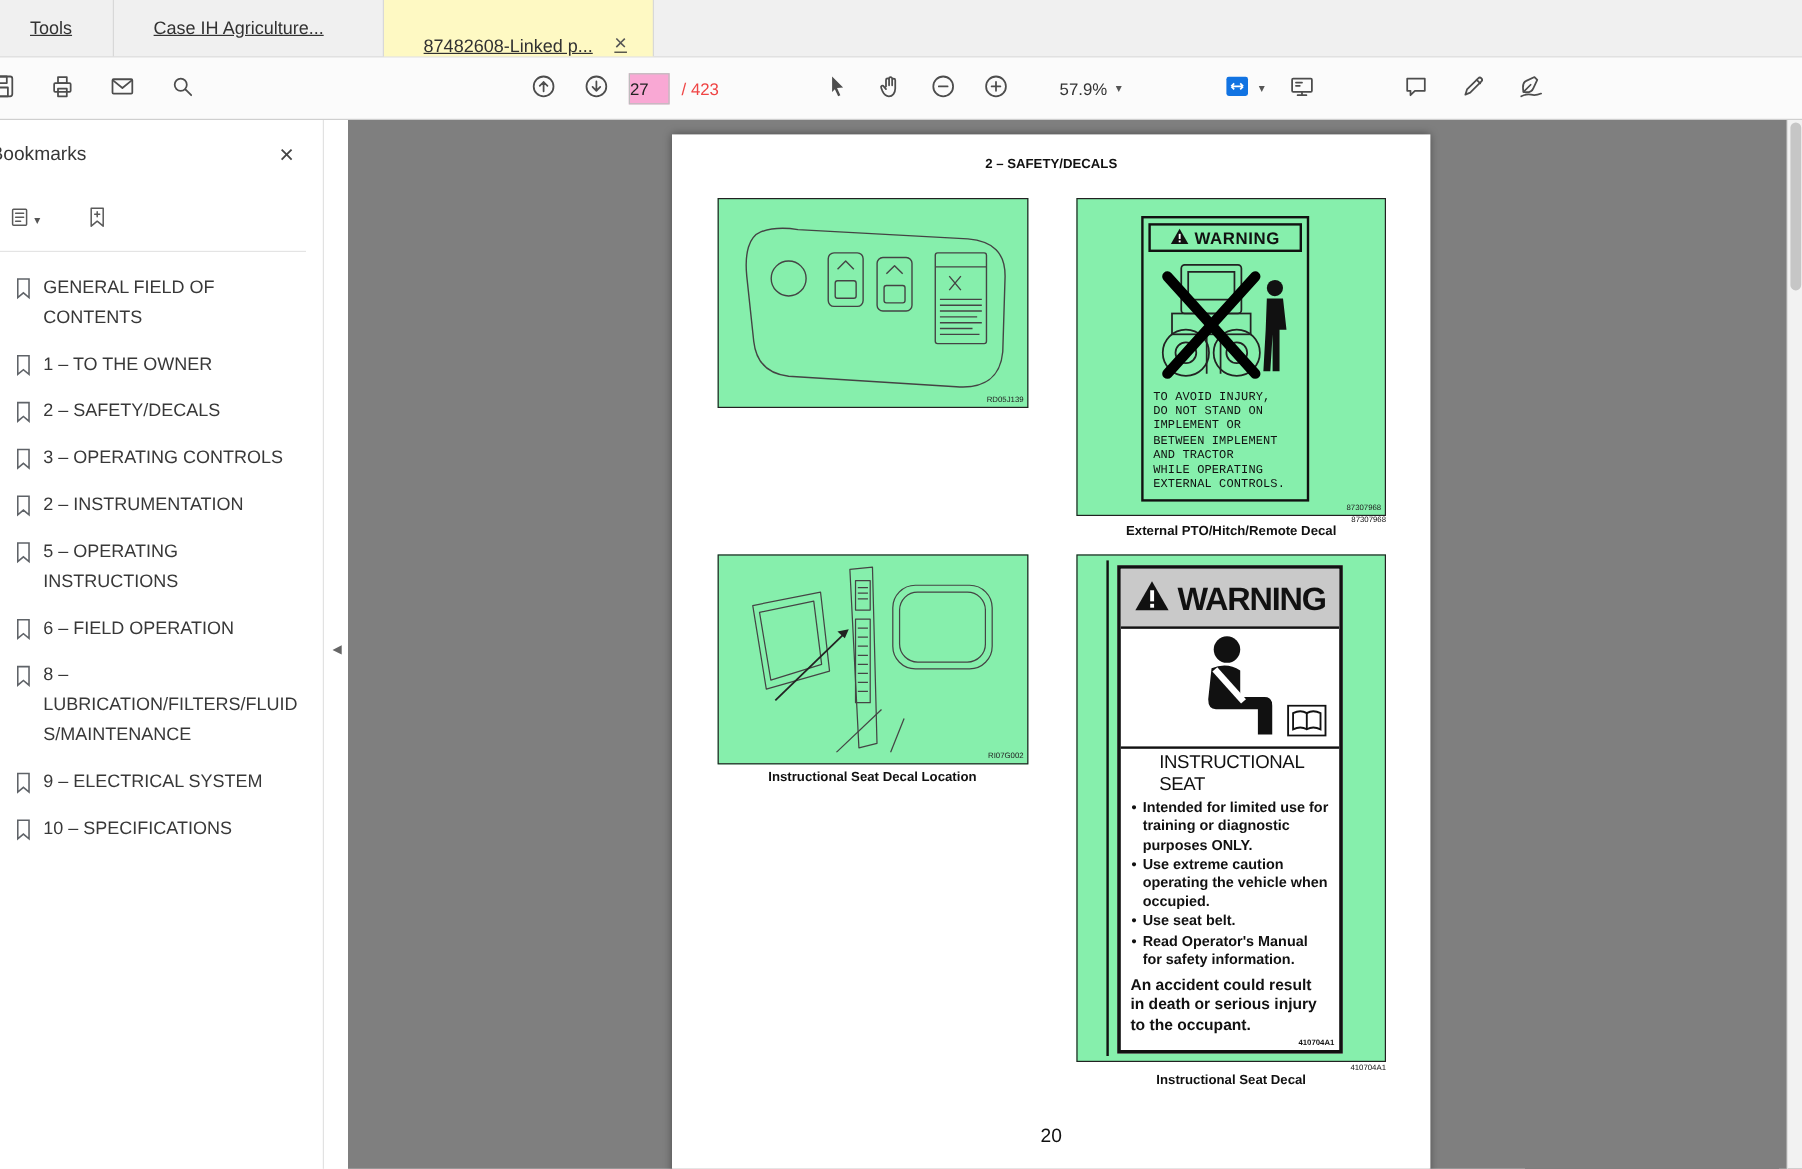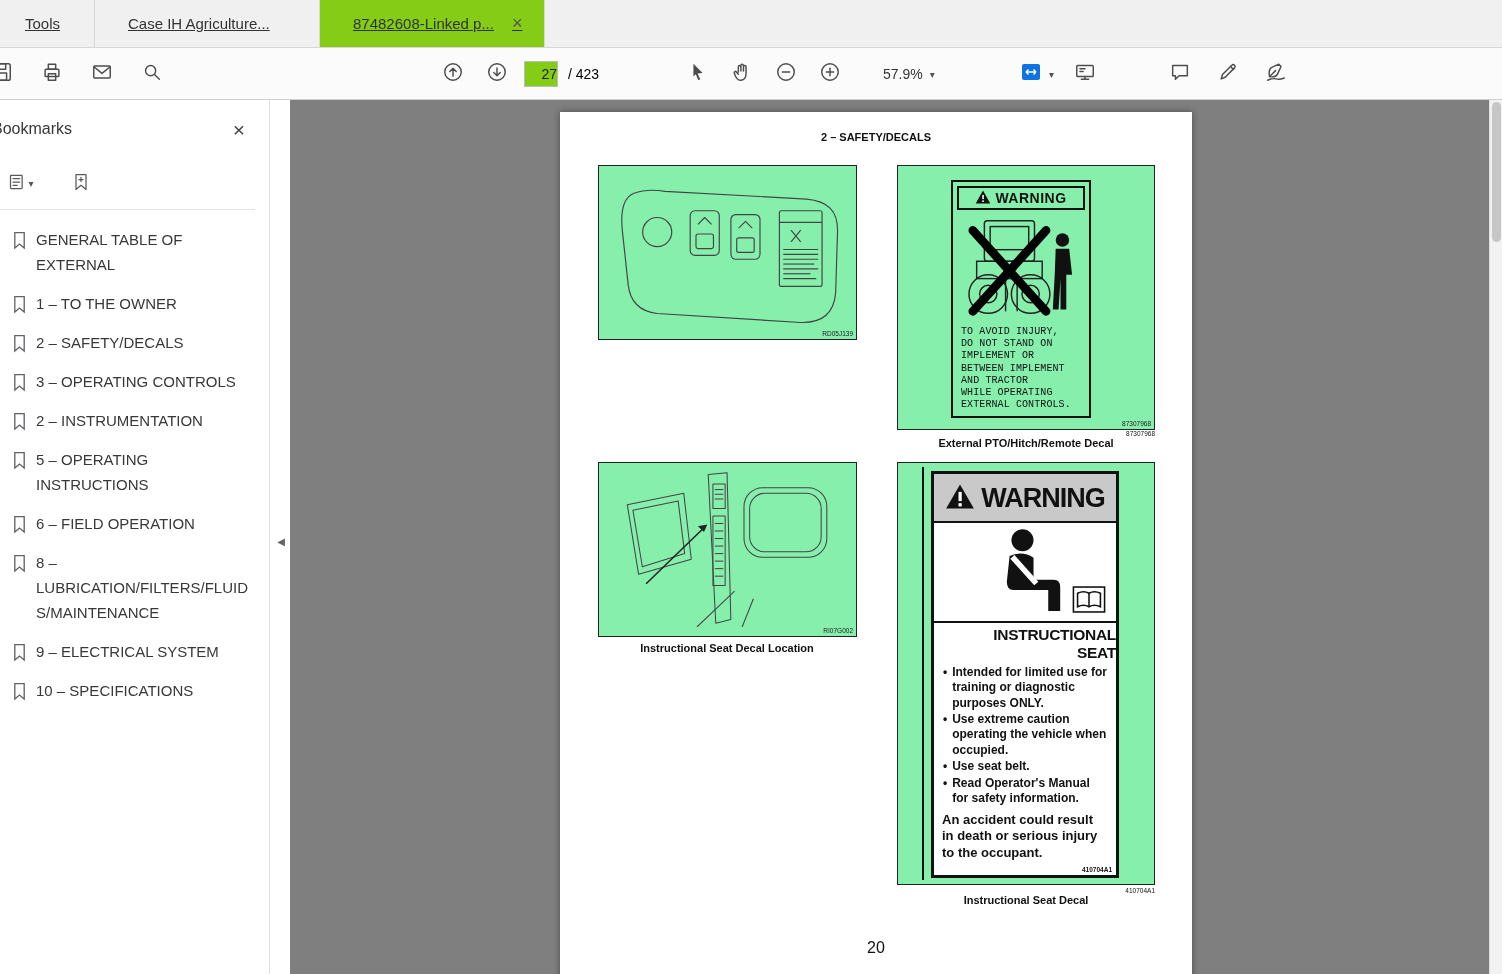--- a/index.html
+++ b/index.html
@@ -5,39 +5,39 @@
   * { margin:0; padding:0; box-sizing:border-box; }
   html,body { width:1502px; height:974px; overflow:hidden; background:#fff;
     font-family:"Liberation Sans", sans-serif; }
 
   
   .tabbar { position:absolute; top:0; left:0; right:0; height:48px; background:#f0f0f0;
     border-bottom:1px solid #d8d8d8; display:flex; font-size:15px; color:#323232; }
   .tab { display:flex; align-items:center; cursor:pointer; position:relative;text-decoration:underline; }
   .tab-tools { width:95px; padding-left:25px; border-right:1px solid #d8d8d8; }
   .tab-doc { width:225px; padding-left:33px; border-right:1px solid #d8d8d8; white-space:nowrap; overflow:hidden; }
-  .tab.active { background:#84cc16; }
+  .tab.active { background:#fef9c3;align-items:flex-end; }
   .tab-close { margin-left:14px; font-size:18px; color:#555; padding:0 4px; }
 
   
   .toolbar { position:absolute; top:48px; left:0; right:0; height:52px; background:#fbfbfb;
     border-bottom:1px solid #cfcfcf; }
   .tg { position:absolute; top:0; height:52px; display:flex; align-items:center; }
   .tbtn { width:34px; height:34px; display:flex; align-items:center; justify-content:center;
     border-radius:3px; cursor:pointer; }
   .tbtn svg { width:22px; height:22px; stroke:#4d4d4d; fill:none; stroke-width:1.6;
     stroke-linecap:round; stroke-linejoin:round; }
   #g-left { left:-15px; gap:16px; }
   #g-page { left:436px; gap:10px; }
   #g-tools { left:681px; gap:10px; }
   #g-fit { left:1018px; gap:14px; }
   #g-annot { left:1163px; gap:14px; }
-  .page-input { width:34px; height:26px; border:1px solid #bdbdbd; background:#84cc16;
-    text-align:right; font-size:14px; color:#222; }
-  .page-total { font-size:14px; color:#000000; }
+  .page-input { width:34px; height:26px; border:1px solid #bdbdbd; background:#f9a8d4;
+    text-align:left; font-size:14px; color:#222; }
+  .page-total { font-size:14px; color:#ef4444; }
   .zoom-dd { display:flex; align-items:center; gap:7px; padding:4px 8px; cursor:pointer;
     font-size:14px; color:#333; margin-left:18px; }
   .caret { font-size:10px; color:#555; }
   .fit-dd { display:flex; align-items:center; gap:5px; cursor:pointer; }
 
   
   .sidebar { position:absolute; top:100px; left:0; width:270px; bottom:0; background:#fff;
     border-right:1px solid #e2e2e2; overflow:hidden; }
   .sb-header { height:58px; display:flex; align-items:center; padding-right:24px; }
   .sb-title { font-size:16px; color:#383838; margin-left:-8px; }
@@ -95,21 +95,21 @@
   
   .vline { position:absolute; left:24px; top:4px; bottom:4px; width:1.5px; background:#111; }
   .decal4 { position:absolute; left:33px; top:8px; width:188px; height:407px; border:3px solid #111;
     background:#fff; display:flex; flex-direction:column; }
   .d4-head { background:#c9c9c9; border-bottom:2px solid #111; display:flex; align-items:center;
     justify-content:center; gap:6px; padding:9px 0 7px; }
   .d4-head .wtxt { font-weight:bold; font-size:27px; letter-spacing:-1px; }
   .d4-art { height:100px; position:relative; border-bottom:2px solid #111; }
   .d4-person { position:absolute; left:48px; top:3px; }
   .d4-book { position:absolute; right:10px; bottom:8px; }
-  .d4-heading { font-weight:bold; font-size:15.5px; text-align:right; padding:3px 0 2px; letter-spacing:-.3px;margin-left:32px; }
+  .d4-heading { font-weight:normal; font-size:15.5px; text-align:left; padding:3px 0 2px; letter-spacing:-.3px;margin-left:32px; }
   .d4-bullets { padding:1px 7px 0 9px; font-weight:bold; font-size:12px; line-height:1.28; }
   .d4-bullet { display:flex; gap:5px; margin-bottom:1px; }
   .d4-warntext { padding:5px 8px 0; font-weight:bold; font-size:13px; line-height:1.25; }
   .d4-code { margin-top:auto; text-align:right; font-size:6.5px; font-weight:bold; padding:0 4px 2px 0; }
 </style>
 </head>
 <body>
 
 <div class="tabbar">
   <div class="tab tab-tools">
@@ -264,21 +264,21 @@
             <line x1="12" y1="6.5" x2="12" y2="11.5"></line>
           </svg></span>
     </div>
   </div>
   <div class="bm-list">
 
       <div class="bm-item">
         <svg viewBox="0 0 16 20">
           <path d="M3 1.5 h10 v16.5 l-5-4.2 -5 4.2 Z"></path>
         </svg>
-        <span class="bm-label">GENERAL TABLE OF EXTERNAL</span>
+        <span class="bm-label">GENERAL FIELD OF CONTENTS</span>
       </div>
 
       <div class="bm-item">
         <svg viewBox="0 0 16 20">
           <path d="M3 1.5 h10 v16.5 l-5-4.2 -5 4.2 Z"></path>
         </svg>
         <span class="bm-label">1 – TO THE OWNER</span>
       </div>
 
       <div class="bm-item">

